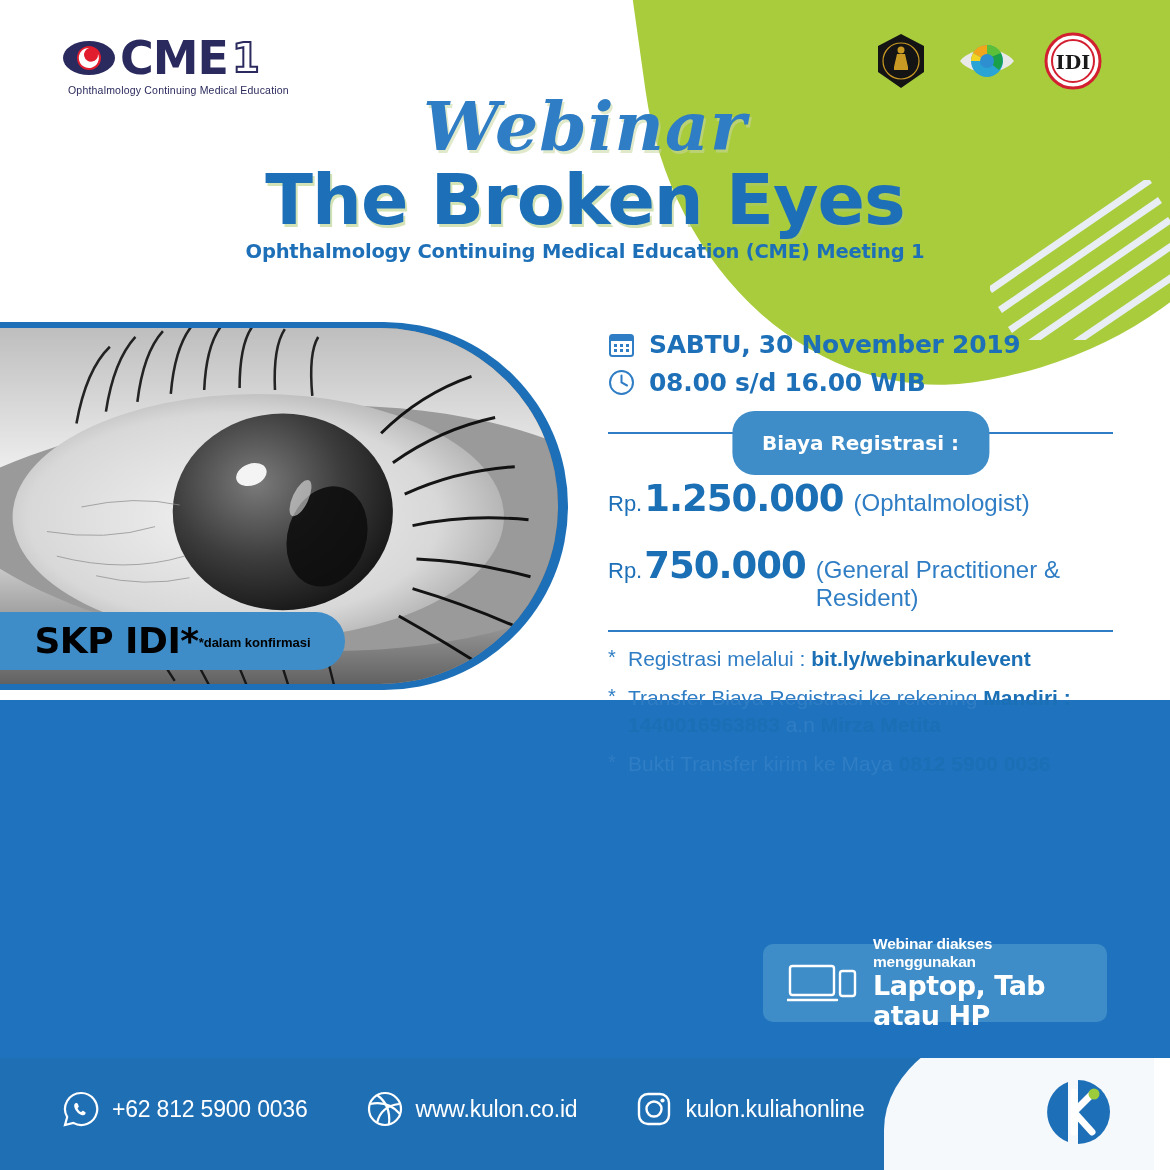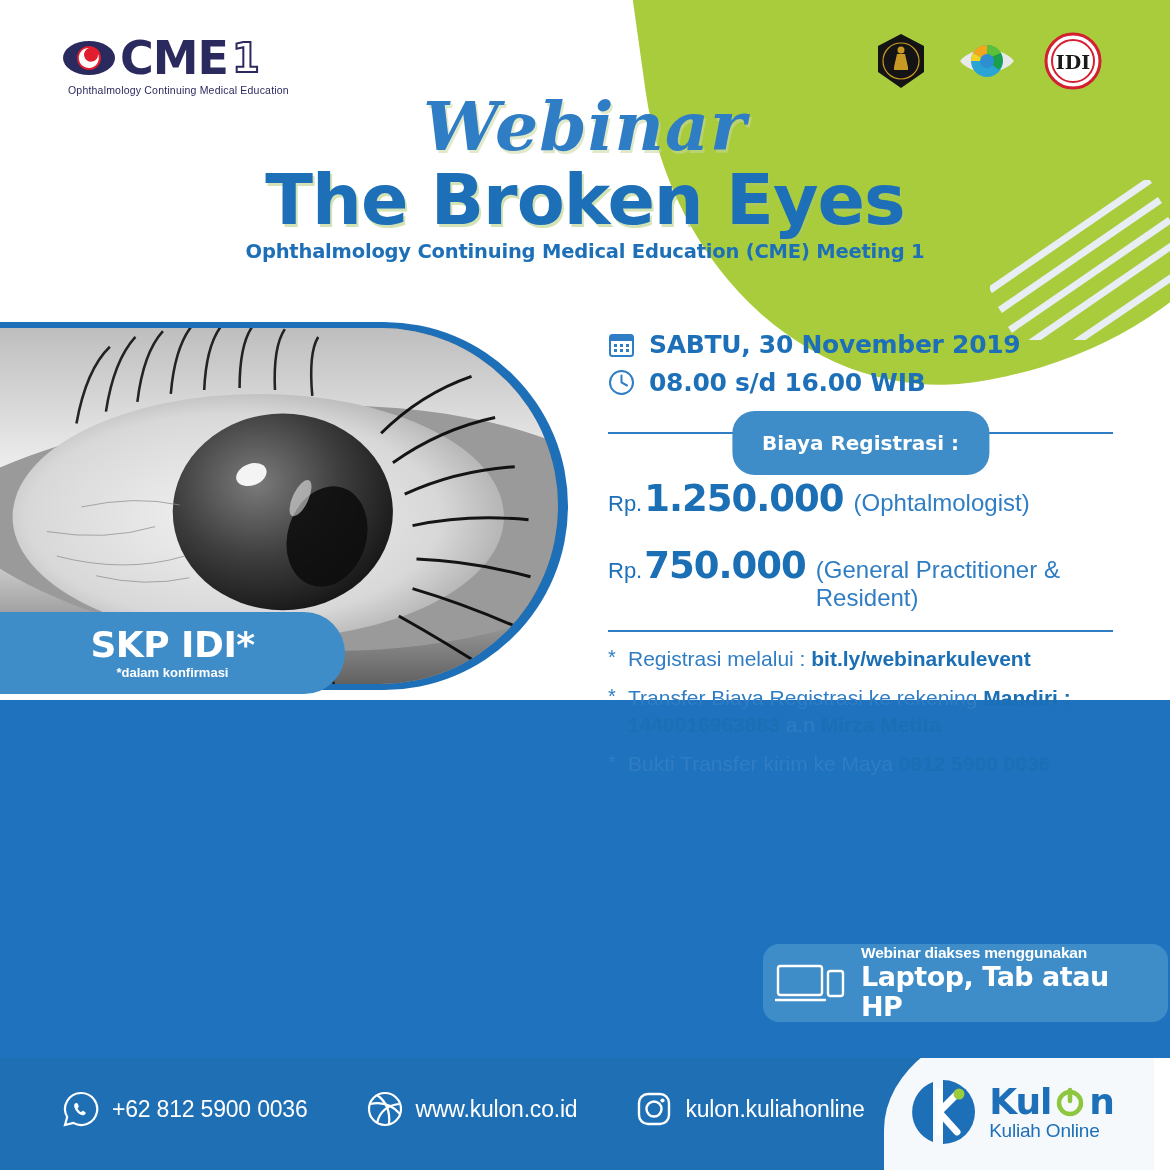--- a/index.html
+++ b/index.html
@@ -98,26 +98,26 @@
   .eye-photo {
     width: 100%; height: 100%;
     border-radius: 0 195px 195px 0;
     overflow: hidden; position: relative;
     background: #6e6e6e;
   }
   .eye-photo svg { width: 100%; height: 100%; display: block; }
 
   .skp-badge {
     position: absolute; left: 0; top: 612px;
-    width: 345px; height: 82px;
+    width: 345px; height: 58px;
     background: #3e8dc8;
     border-radius: 0 42px 42px 0;
-    display: flex; flex-direction: column;
+    display: flex; flex-direction: row;
     align-items: center; justify-content: center;
-    z-index: 7; color: #ffffff;
+    z-index: 7; color: #000000;
   }
   .skp-main {
     font-family: "DejaVu Sans", sans-serif;
     font-weight: bold; font-size: 36px; line-height: 1;
     letter-spacing: -.5px;
   }
   .skp-sub { font-weight: bold; font-size: 13px; margin-top: 2px; }
 
   
   .info-col { position: absolute; left: 608px; top: 330px; width: 505px; z-index: 5; }
@@ -184,24 +184,24 @@
     font-family: "DejaVu Sans", sans-serif;
     font-weight: bold; font-size: 16.5px; line-height: 1.42;
   }
   .sess-topic {
     font-size: 16px; line-height: 1.42; padding-left: 20px;
     color: #f0f6fb;
   }
 
   .device-box {
     position: absolute; left: 763px; top: 944px;
-    width: 405px; height: 78px;
-    background: #3e8dc8; border-radius: 16px;
+    width: 344px; height: 78px;
+    background: #3e8dc8; border-radius: 10px;
     display: flex; align-items: center; gap: 14px;
-    padding: 0 12px; z-index: 7;
+    padding: 0 24px; z-index: 7;
   }
   .device-ico { width: 72px; height: 46px; flex: 0 0 72px; }
   .device-txt { color: #fff; }
   .device-small { font-size: 15.5px; font-weight: 600; letter-spacing: -.2px; }
   .device-big {
     font-family: "DejaVu Sans", sans-serif;
     font-weight: bold; font-size: 27px; line-height: 1.12; letter-spacing: -.5px;
   }
 
   
@@ -533,27 +533,16 @@
       </div>
     </div>
 
     <div class="kulon">
       <svg class="kulon-mark" viewBox="0 0 72 72">
         <path d="M36 4 a32 32 0 0 1 0 64 z" fill="#1d6fb8"></path>
         <path d="M26 6 a32 32 0 0 0 0 60 z" fill="#1d6fb8"></path>
         <path d="M32 16 L32 56 M32 36 L50 18 M32 36 L50 56" stroke="#fff" stroke-width="7" fill="none" stroke-linecap="round"></path>
         <circle cx="52" cy="18" r="5.5" fill="#9ccc3c"></circle>
       </svg>
-      <div class="kulon-text">
-        <div class="kulon-main">
-          <span>Kul</span>
-          <svg width="30" height="30" viewBox="0 0 30 30" style="margin:0 2px;">
-            <circle cx="15" cy="16" r="11" fill="none" stroke="#8dc63f" stroke-width="4.5"></circle>
-            <line x1="15" y1="3" x2="15" y2="14" stroke="#8dc63f" stroke-width="4.5" stroke-linecap="round"></line>
-          </svg>
-          <span class="kulon-on">n</span>
-        </div>
-        <div class="kulon-tag">Kuliah Online</div>
-      </div>
     </div>
   </div>
 
 </div>
 
 </body></html>

